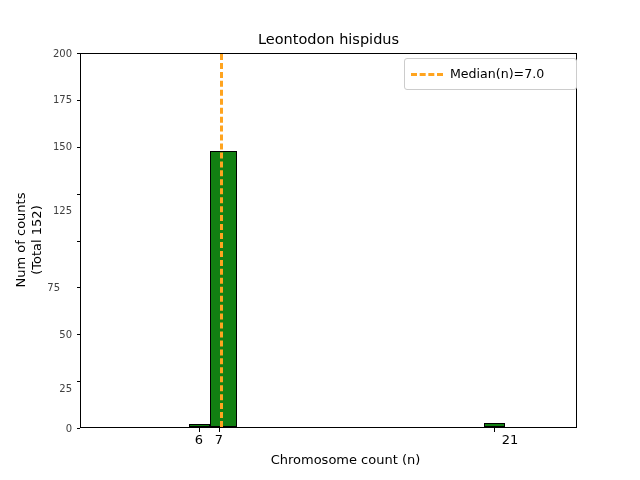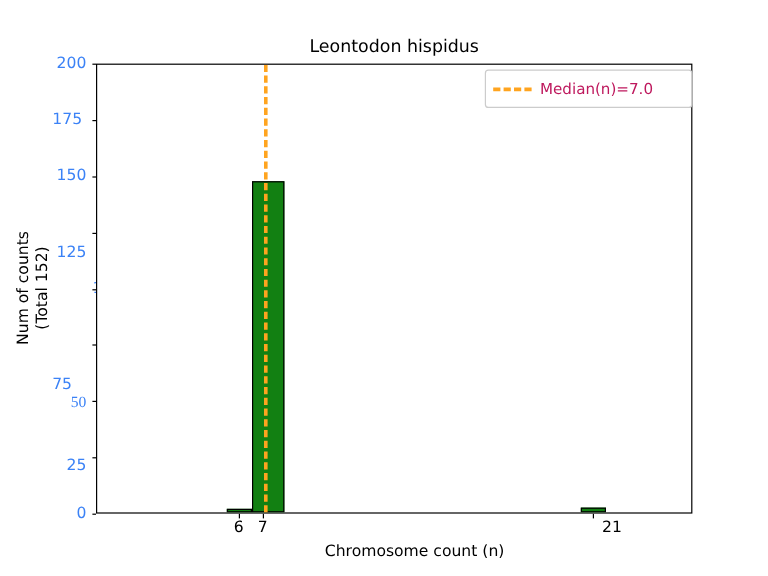--- a/index.html
+++ b/index.html
@@ -79,23 +79,23 @@
     position: absolute;
     left: 76.5px;
     width: 3.6px;
     height: 0;
     border-top: 1.15px solid #000000;
   }
   .ytick-label {
     position: absolute;
     right: 646px;     
     text-align: right;
-    font-size: 13px;
+    font-size: 10px;
     line-height: 13px;
-    color: #3b82f6;
+    color: #404040;
     white-space: nowrap;
   }
 
   
   .xtick-mark {
     position: absolute;
     top: 428px;
     height: 3.6px;
     width: 0;
     border-left: 1.15px solid #000000;
@@ -165,21 +165,21 @@
     margin-right: 7px;
     flex: 0 0 32px;
     border-top: 3.4px dashed #FFA41F;
   }
   .legend-swatch.blank {
     border-top-color: transparent;
   }
   .legend-text {
     font-size: 12.6px;
     line-height: 14px;
-    color: #be185d;
+    color: #000000;
     white-space: nowrap;
     flex: 1 1 auto;
     text-align: left;
   }
   .legend-row.second .legend-text {
     text-align: right;
   }
 </style>
 </head>
 <body>
@@ -192,26 +192,26 @@
   <div class="ytick-mark" style="top:99.9px;"></div>
   <div class="ytick-mark" style="top:146.8px;"></div>
   <div class="ytick-mark" style="top:193.6px;"></div>
   <div class="ytick-mark" style="top:240.5px;"></div>
   <div class="ytick-mark" style="top:287.4px;"></div>
   <div class="ytick-mark" style="top:334.3px;"></div>
   <div class="ytick-mark" style="top:381.1px;"></div>
   <div class="ytick-mark" style="top:428px;"></div>
 
   <div class="ytick-label" style="left:40px; top:46.5px; width:32px;">200</div>
-  <div class="ytick-label" style="left:40px; top:93.4px; width:32px;text-align:center;">175</div>
+  <div class="ytick-label" style="left:40px; top:93.4px; width:32px;">175</div>
   <div class="ytick-label" style="left:40px; top:140.3px; width:32px;">150</div>
   <div class="ytick-label" style="left:40px; top:204px; width:32px;">125</div>
   <div class="ytick-label" style="left:40px; top:234px; width:32px;margin-left:30px;">100</div>
-  <div class="ytick-label" style="left:28px; top:280.9px; width:32px;margin-top:33px;">75</div>
-  <div class="ytick-label" style="left:40px; top:327.8px; width:32px;font-family:Liberation Serif, serif;">50</div>
+  <div class="ytick-label" style="left:28px; top:280.9px; width:32px;">75</div>
+  <div class="ytick-label" style="left:40px; top:327.8px; width:32px;">50</div>
   <div class="ytick-label" style="left:40px; top:382px; width:32px;">25</div>
   <div class="ytick-label" style="left:40px; top:421.5px; width:32px;">0</div>
 
   <div class="xtick-mark" style="left:199px;"></div>
   <div class="xtick-mark" style="left:219px;"></div>
   <div class="xtick-mark" style="left:494px;"></div>
 
   <div class="xtick-label" style="left:199px;">6</div>
   <div class="xtick-label" style="left:219px;">7</div>
   <div class="xtick-label" style="left:510px;">21</div>

